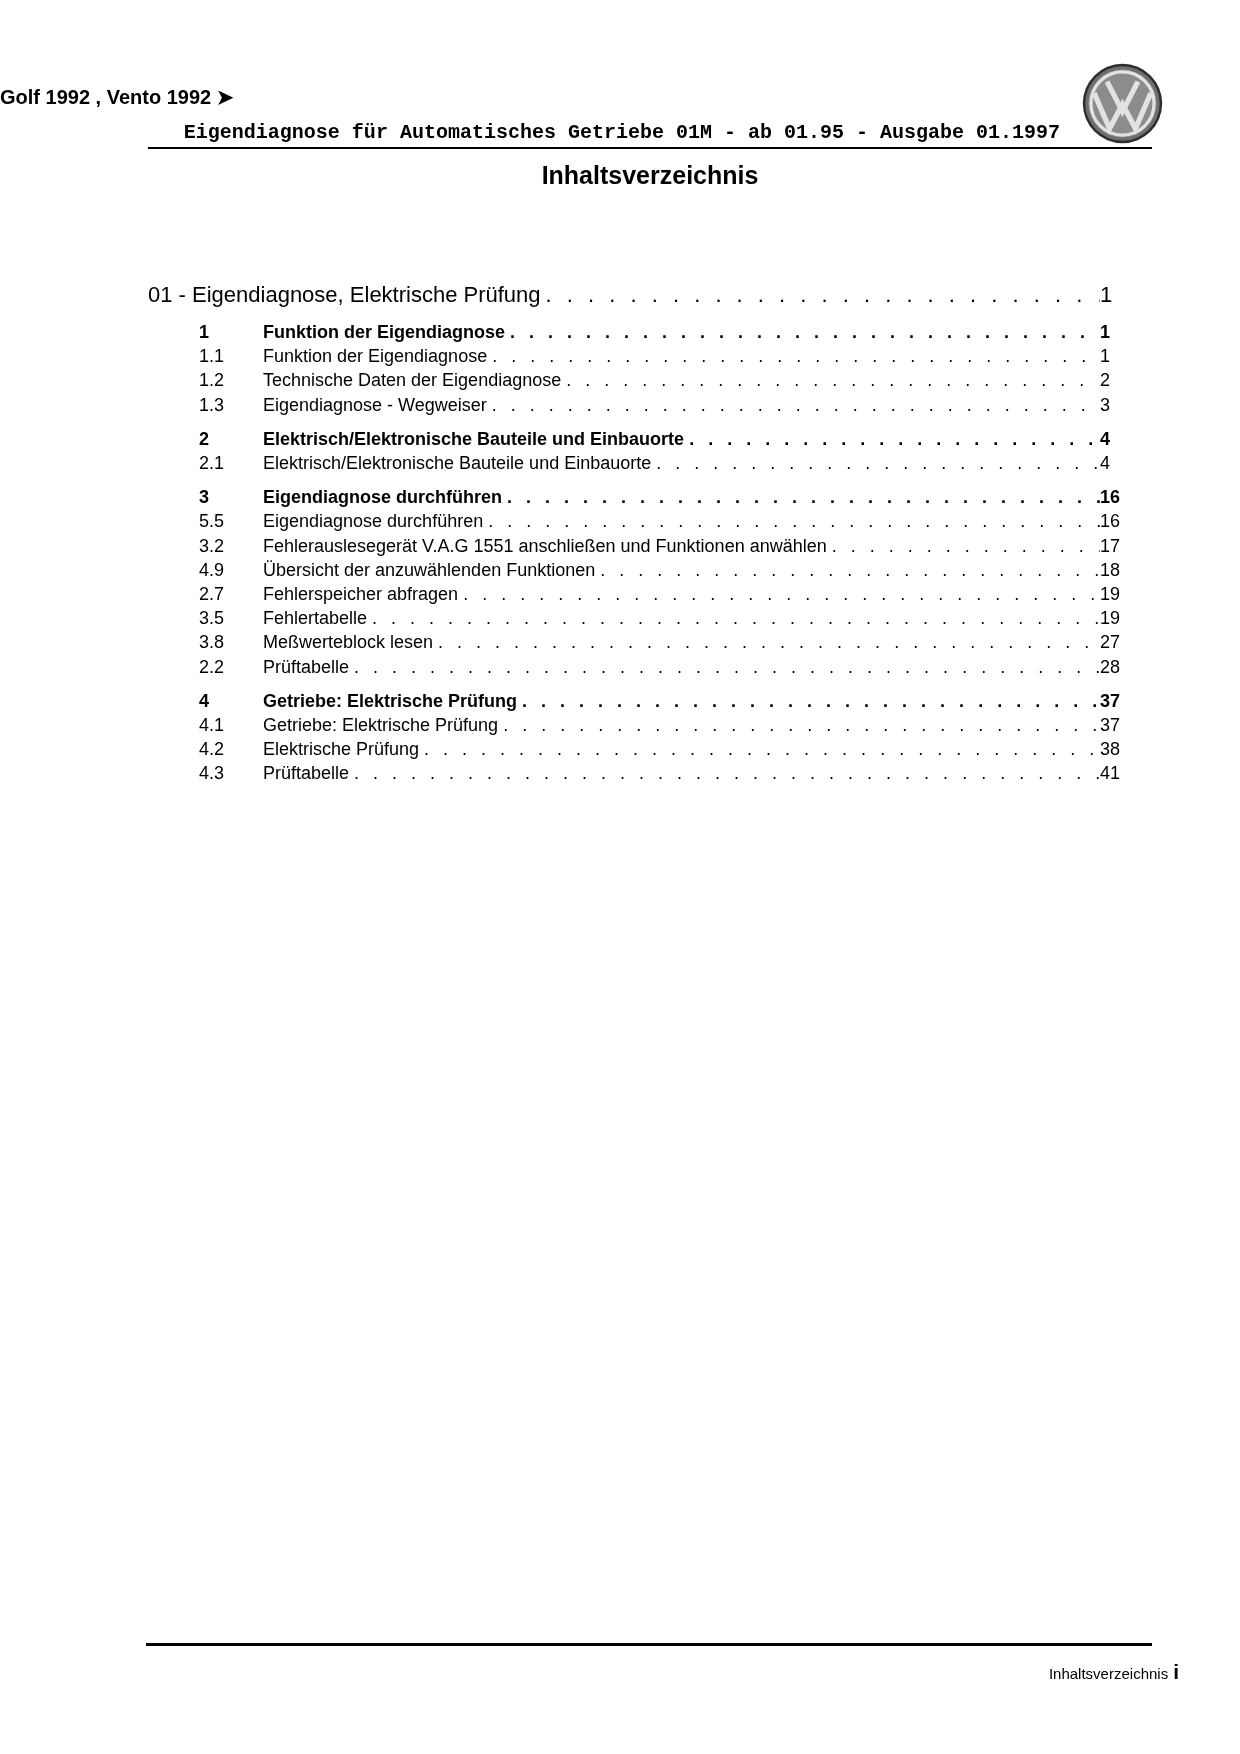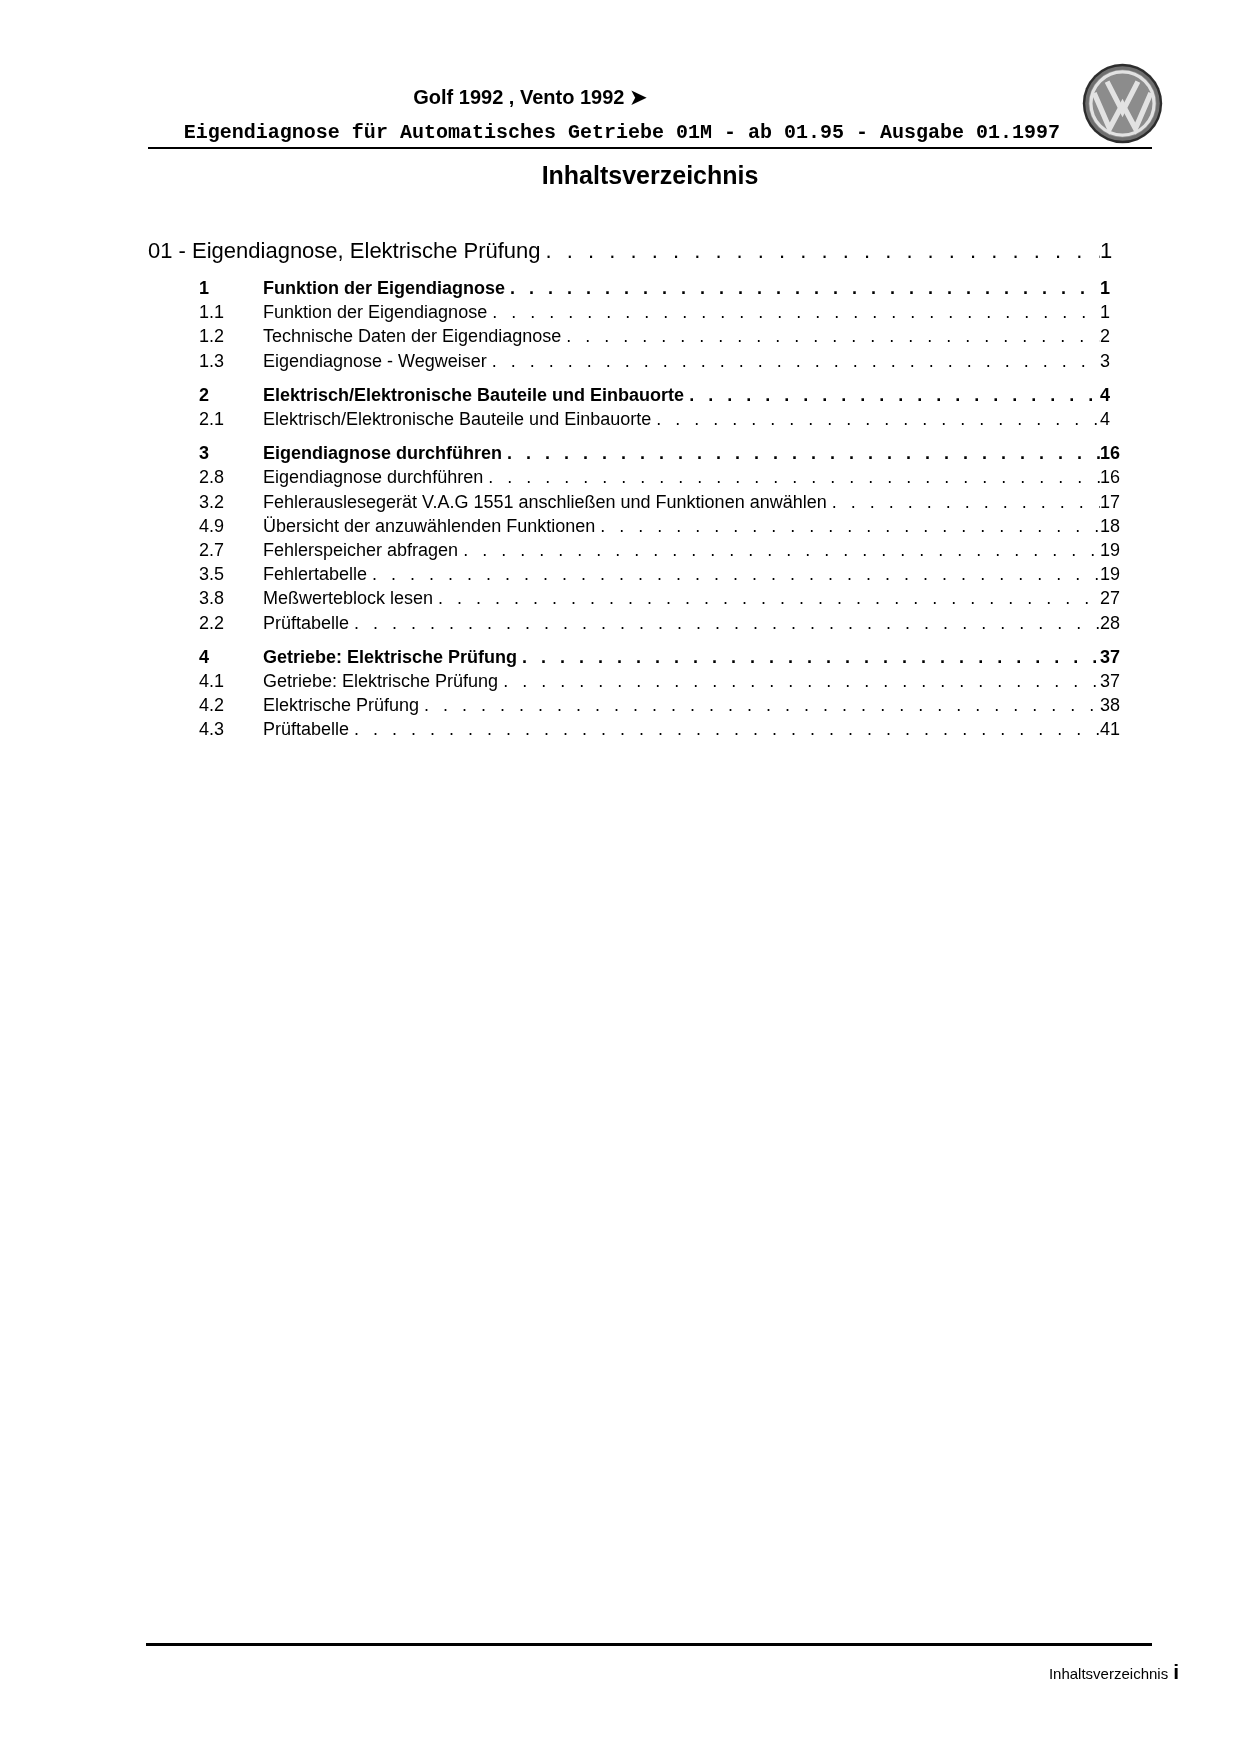--- a/index.html
+++ b/index.html
@@ -9,21 +9,21 @@
     margin: 0 auto;
     background: #ffffff;
     color: #000000;
     font-family: "Liberation Sans", sans-serif;
     overflow: hidden;
   }
 
   
   .header-line1 {
     position: absolute; top: 85px; left: 0; width: 1060px;
-    text-align: center; font-size: 20px; font-weight: bold; line-height: 24px;
+    text-align: left; font-size: 20px; font-weight: bold; line-height: 24px;
     white-space: nowrap;
   }
   .header-line2 {
     position: absolute; top: 121px; left: 0; width: 1060px;
     text-align: right; font-size: 20px; font-weight: bold; line-height: 24px;
     white-space: nowrap;
     font-family: Liberation Mono, monospace;
   }
   .header-rule {
     position: absolute; top: 147px; left: 148px; width: 1004px; height: 2px;
@@ -42,21 +42,21 @@
 
   
   .toc {
     position: absolute; top: 237px; left: 148px; width: 982px;
   }
   .chapter-row {
     display: flex; align-items: baseline;
     font-size: 22px; line-height: 28px;
     margin-bottom: 11px;
   }
-  .chapter-label { white-space: nowrap; }
+  .chapter-label { white-space: nowrap; margin-top: 44px; }
   .entry-row {
     display: flex; align-items: baseline;
     font-size: 18px; line-height: 24.2px;
     padding-left: 51px;
   }
   .entry-row.bold { font-weight: bold; }
   .entry-row.gap  { margin-top: 10px; }
   .entry-num  { flex: 0 0 64px; white-space: nowrap; }
   .entry-label{ white-space: nowrap; }
   .leader {
@@ -149,21 +149,21 @@
     <span class="leader"></span>
     <span class="page-num">4</span>
   </div>
         <div class="entry-row bold gap">
     <span class="entry-num">3</span>
     <span class="entry-label">Eigendiagnose durchführen</span>
     <span class="leader"></span>
     <span class="page-num">16</span>
   </div>
         <div class="entry-row">
-    <span class="entry-num">2.8</span>
+    <span class="entry-num">5.5</span>
     <span class="entry-label">Eigendiagnose durchführen</span>
     <span class="leader"></span>
     <span class="page-num">16</span>
   </div>
         <div class="entry-row">
     <span class="entry-num">3.2</span>
     <span class="entry-label">Fehlerauslesegerät V.A.G 1551 anschließen und Funktionen anwählen</span>
     <span class="leader"></span>
     <span class="page-num">17</span>
   </div>

